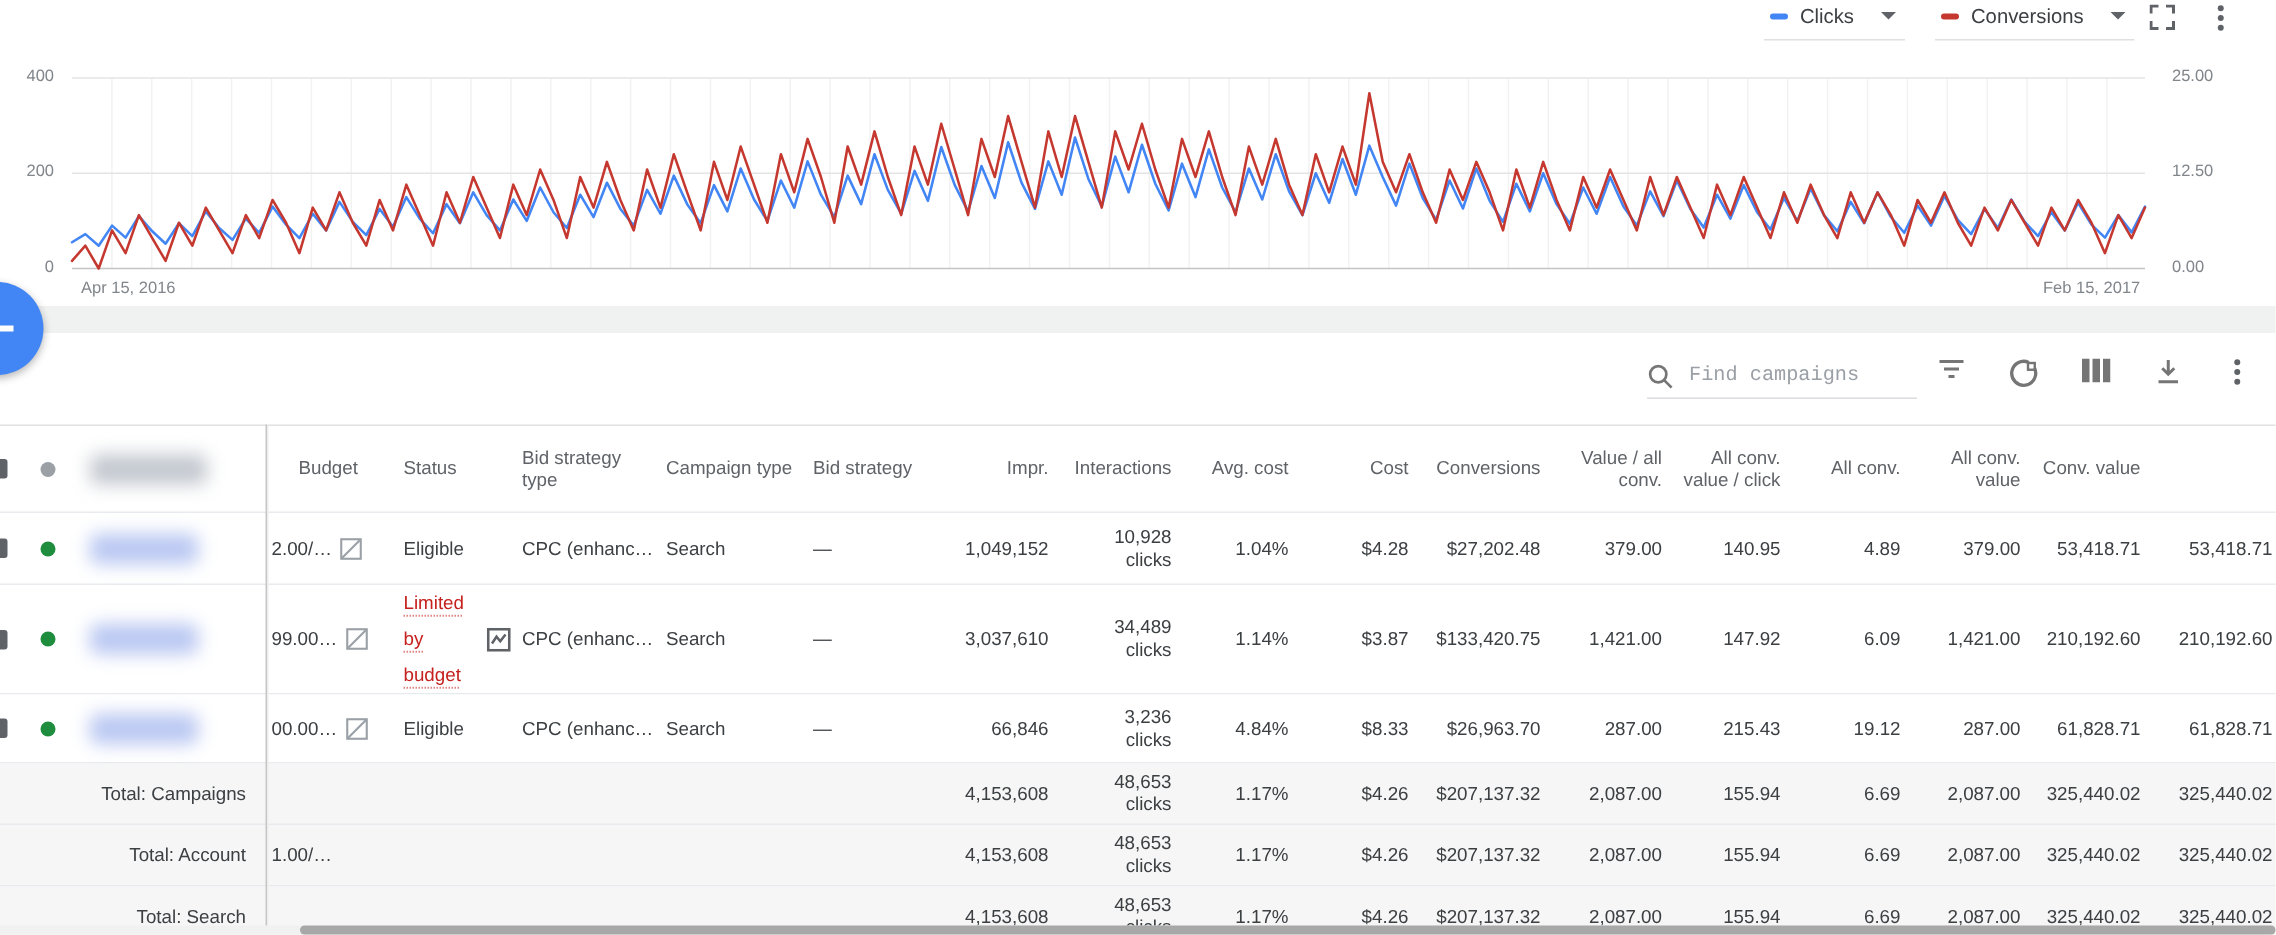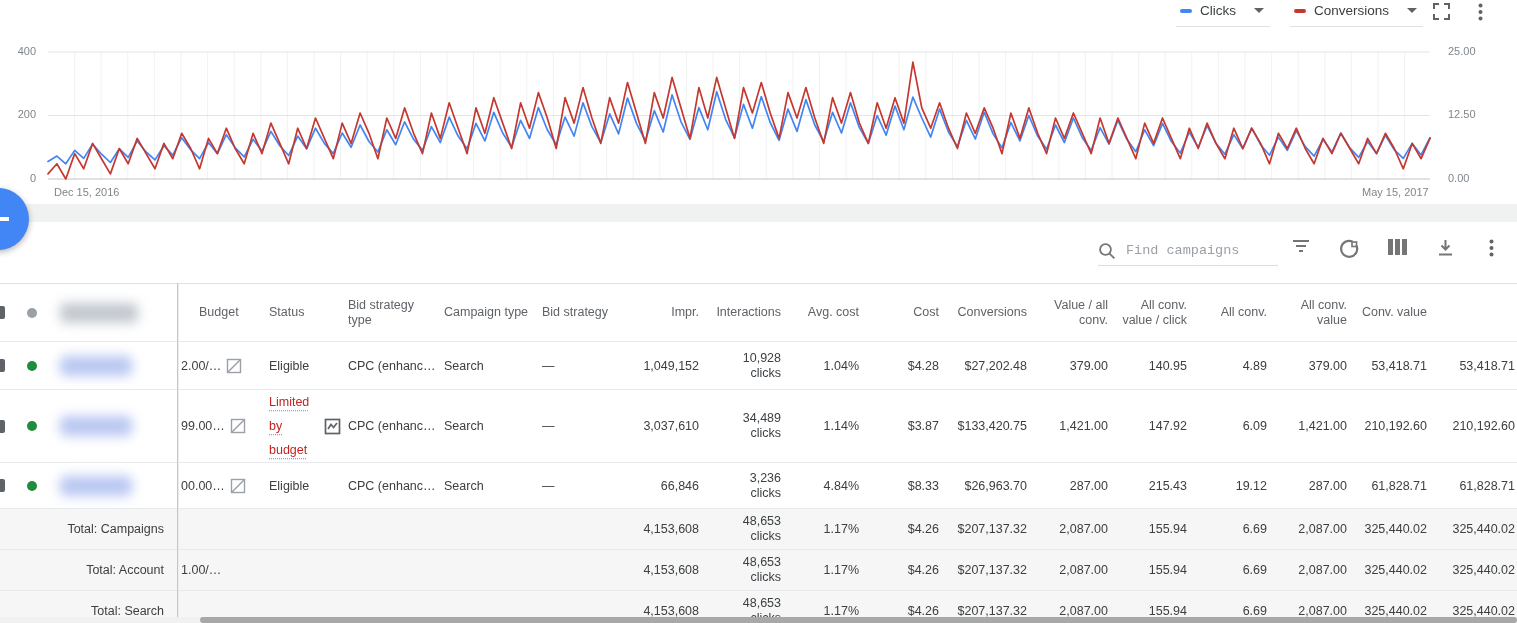--- a/index.html
+++ b/index.html
@@ -138,22 +138,22 @@
       <polyline points="48.0,161.5 56.9,156.1 65.8,163.8 74.7,150.4 83.7,158.4 92.6,144.1 101.5,154.2 110.4,162.5 119.3,148.8 128.2,157.4 137.2,140.9 146.1,152.0 155.0,159.9 163.9,145.7 172.8,155.2 181.7,137.7 190.7,149.8 199.6,158.7 208.5,142.5 217.4,153.6 226.3,134.6 235.2,147.9 244.2,156.8 253.1,139.3 262.0,151.1 270.9,131.4 279.8,145.7 288.7,155.5 297.7,136.1 306.6,148.8 315.5,128.2 324.4,143.4 333.3,153.6 342.2,133.0 351.1,147.3 360.1,125.0 369.0,141.5 377.9,152.0 386.8,129.8 395.7,144.7 404.6,121.8 413.6,139.3 422.5,150.4 431.4,126.6 440.3,142.5 449.2,117.1 458.1,136.1 467.1,148.8 476.0,123.4 484.9,140.9 493.8,112.3 502.7,133.0 511.6,147.3 520.6,120.3 529.5,138.4 538.4,107.6 547.3,129.8 556.2,144.7 565.1,117.1 574.1,136.1 583.0,102.8 591.9,126.6 600.8,142.5 609.7,113.9 618.6,133.9 627.5,98.0 636.5,123.4 645.4,140.9 654.3,110.7 663.2,132.0 672.1,94.9 681.0,121.8 690.0,139.3 698.9,107.6 707.8,129.8 716.7,91.7 725.6,119.3 734.5,137.7 743.5,104.4 752.4,128.2 761.3,96.5 770.2,122.5 779.1,140.3 788.0,109.1 797.0,131.4 805.9,99.6 814.8,125.0 823.7,141.5 832.6,112.3 841.5,133.0 850.5,102.8 859.4,127.6 868.3,143.4 877.2,115.5 886.1,135.2 895.0,106.0 903.9,129.8 912.9,97.1 921.8,118.0 930.7,137.1 939.6,109.1 948.5,132.0 957.4,146.6 966.4,120.3 975.3,139.0 984.2,112.3 993.1,133.9 1002.0,147.9 1010.9,122.5 1019.9,140.9 1028.8,115.5 1037.7,136.1 1046.6,149.2 1055.5,125.0 1064.4,142.5 1073.4,118.0 1082.3,137.7 1091.2,150.4 1100.1,127.6 1109.0,144.1 1117.9,120.3 1126.9,139.3 1135.8,151.7 1144.7,129.8 1153.6,145.7 1162.5,123.4 1171.4,141.5 1180.3,153.0 1189.3,132.0 1198.2,147.3 1207.1,125.7 1216.0,143.4 1224.9,154.2 1233.8,134.6 1242.8,148.8 1251.7,128.2 1260.6,144.7 1269.5,155.2 1278.4,137.1 1287.3,150.4 1296.3,130.7 1305.2,146.6 1314.1,156.1 1323.0,139.3 1331.9,152.0 1340.8,133.0 1349.8,147.9 1358.7,157.4 1367.6,141.5 1376.5,153.6 1385.4,135.2 1394.3,149.8 1403.3,158.4 1412.2,143.4 1421.1,154.9 1430.0,137.7" fill="none" stroke="#4285f4" stroke-width="1.7" stroke-linejoin="round" stroke-linecap="round"></polyline>
       <polyline points="48.0,173.9 56.9,163.8 65.8,179.0 74.7,153.6 83.7,168.8 92.6,143.4 101.5,158.7 110.4,173.9 119.3,148.5 128.2,163.8 137.2,138.4 146.1,153.6 155.0,168.8 163.9,143.4 172.8,158.7 181.7,133.3 190.7,148.5 199.6,168.8 208.5,138.4 217.4,153.6 226.3,128.2 235.2,148.5 244.2,163.8 253.1,133.3 262.0,153.6 270.9,123.1 279.8,143.4 288.7,163.8 297.7,128.2 306.6,148.5 315.5,118.0 324.4,138.4 333.3,158.7 342.2,123.1 351.1,143.4 360.1,113.0 369.0,133.3 377.9,158.7 386.8,118.0 395.7,138.4 404.6,107.9 413.6,133.3 422.5,153.6 431.4,113.0 440.3,138.4 449.2,102.8 458.1,128.2 467.1,153.6 476.0,107.9 484.9,133.3 493.8,97.7 502.7,123.1 511.6,148.5 520.6,102.8 529.5,128.2 538.4,92.6 547.3,118.0 556.2,148.5 565.1,97.7 574.1,123.1 583.0,87.6 591.9,118.0 600.8,143.4 609.7,97.7 618.6,123.1 627.5,82.5 636.5,113.0 645.4,143.4 654.3,92.6 663.2,118.0 672.1,77.4 681.0,107.9 690.0,138.4 698.9,87.6 707.8,118.0 716.7,77.4 725.6,107.9 734.5,138.4 743.5,87.6 752.4,113.0 761.3,82.5 770.2,113.0 779.1,138.4 788.0,92.6 797.0,118.0 805.9,87.6 814.8,118.0 823.7,143.4 832.6,97.7 841.5,123.1 850.5,92.6 859.4,123.1 868.3,143.4 877.2,102.8 886.1,128.2 895.0,97.7 903.9,123.1 912.9,62.2 921.8,107.9 930.7,128.2 939.6,102.8 948.5,128.2 957.4,148.5 966.4,113.0 975.3,133.3 984.2,107.9 993.1,128.2 1002.0,153.6 1010.9,113.0 1019.9,138.4 1028.8,107.9 1037.7,133.3 1046.6,153.6 1055.5,118.0 1064.4,138.4 1073.4,113.0 1082.3,133.3 1091.2,153.6 1100.1,118.0 1109.0,143.4 1117.9,118.0 1126.9,138.4 1135.8,158.7 1144.7,123.1 1153.6,143.4 1162.5,118.0 1171.4,138.4 1180.3,158.7 1189.3,128.2 1198.2,148.5 1207.1,123.1 1216.0,143.4 1224.9,158.7 1233.8,128.2 1242.8,148.5 1251.7,128.2 1260.6,143.4 1269.5,163.8 1278.4,133.3 1287.3,148.5 1296.3,128.2 1305.2,148.5 1314.1,163.8 1323.0,138.4 1331.9,153.6 1340.8,133.3 1349.8,148.5 1358.7,163.8 1367.6,138.4 1376.5,153.6 1385.4,133.3 1394.3,148.5 1403.3,168.8 1412.2,143.4 1421.1,158.7 1430.0,138.4" fill="none" stroke="#c5382f" stroke-width="1.7" stroke-linejoin="round" stroke-linecap="round"></polyline>
     </svg>
 
   <div class="axis-lab yl" style="top:45px">400</div>
   <div class="axis-lab yl" style="top:108px">200</div>
   <div class="axis-lab yl" style="top:172px">0</div>
   <div class="axis-lab yr" style="top:45px">25.00</div>
   <div class="axis-lab yr" style="top:108px">12.50</div>
   <div class="axis-lab yr" style="top:172px">0.00</div>
-  <div class="axis-lab" style="left:54px; top:186px">Dec 15, 2016</div>
-  <div class="axis-lab" style="left:1362px; top:186px">May 15, 2017</div>
+  <div class="axis-lab" style="left:54px; top:186px">Apr 15, 2016</div>
+  <div class="axis-lab" style="left:1362px; top:186px">Feb 15, 2017</div>
 
   <div id="legend">
     <div class="leg-item">
       <span class="leg-dash blue"></span>
       <span class="leg-label">Clicks</span>
       <span class="caret"></span>
     </div>
     <div class="leg-item">
       <span class="leg-dash red"></span>
       <span class="leg-label">Conversions</span>

